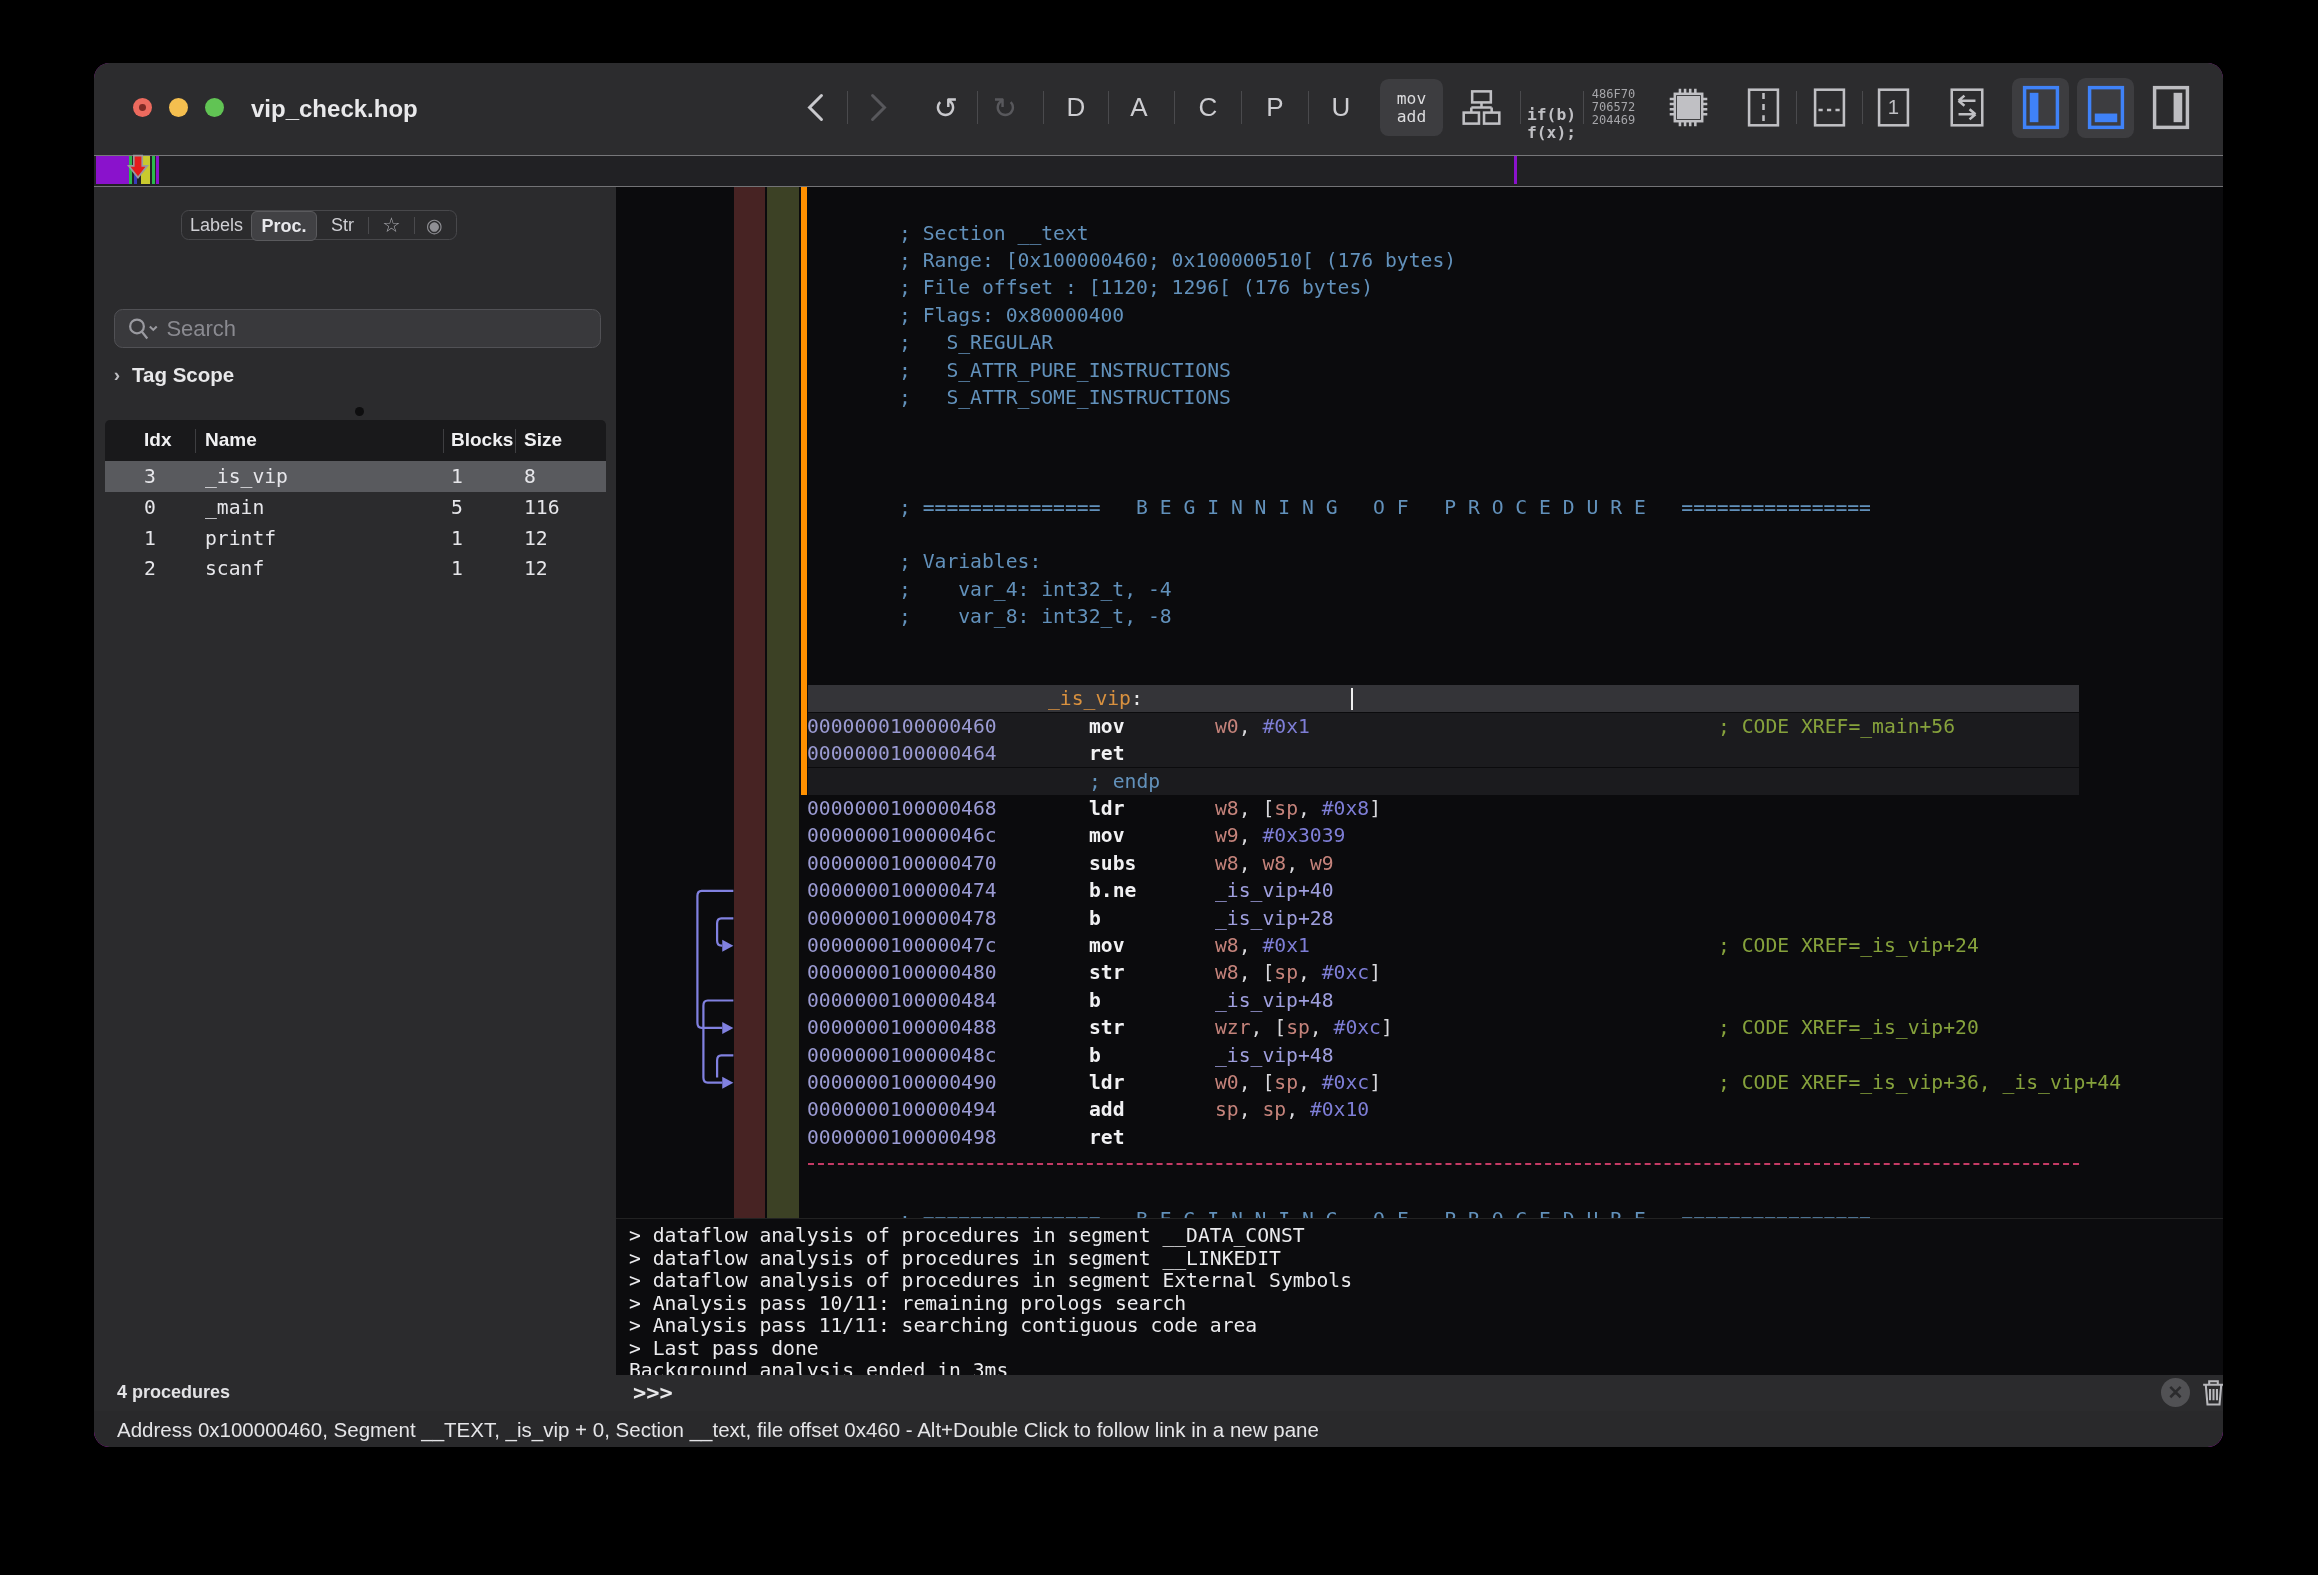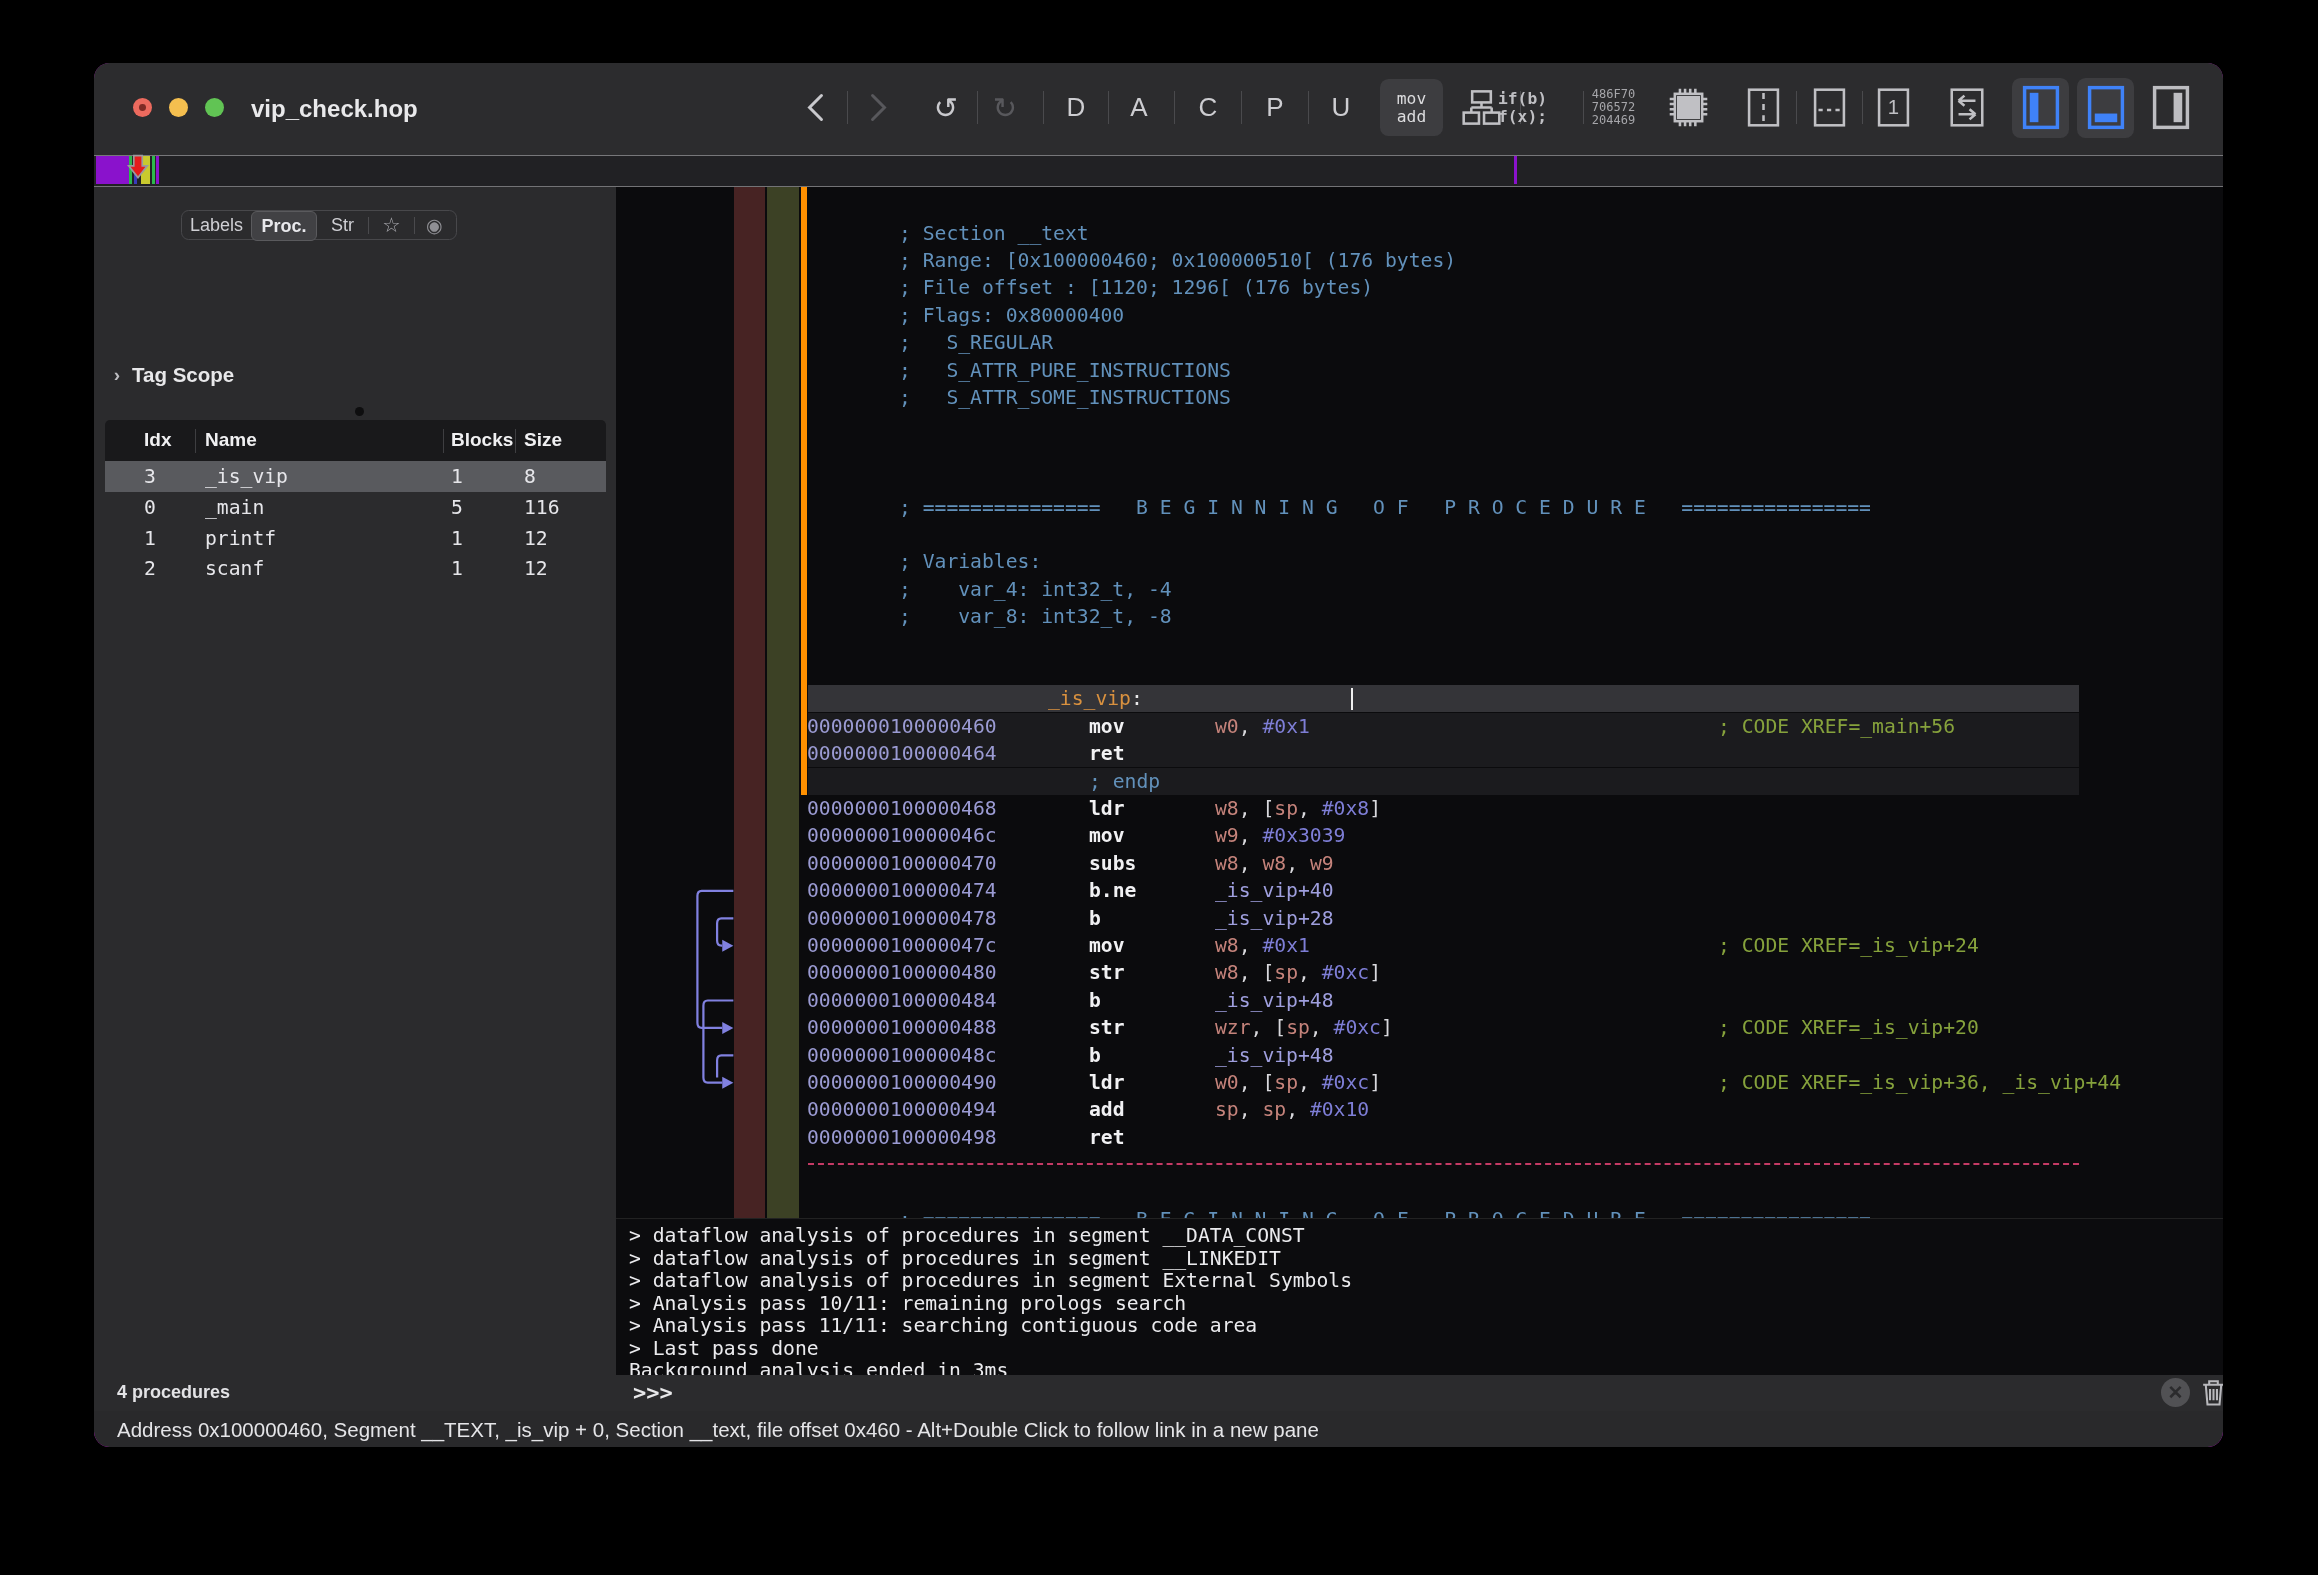--- a/index.html
+++ b/index.html
@@ -120,21 +120,21 @@
 
     <div class="tb-ic" style="left:1363px;width:48px;">
       <svg width="39" height="39" viewBox="0 0 46 46" fill="none" stroke="#c0c0c4" stroke-width="3">
         <rect x="12" y="4" width="22" height="13"></rect>
             <rect x="2" y="29" width="18" height="13"></rect>
             <rect x="26" y="29" width="18" height="13"></rect>
         <path d="M23,17 V23 M11,23 H35 M11,23 V29 M35,23 V29"></path>
       </svg>
     </div>
     <div class="tb-sep" style="left:1426px;"></div>
-    <div class="tb-ic" style="left:1403px;width:51px;">
+    <div class="tb-ic" style="left:1432px;width:51px;margin-top:16px;">
       <div class="ifbx">
             <div>if(b)</div>
       <div>f(x);</div>
           </div>
     </div>
     <div class="tb-sep" style="left:1489px;"></div>
     <div class="tb-ic" style="left:1493px;width:53px;">
       <div class="hexbx">
             <div>486F70</div>
       <div>706572</div>
@@ -212,20 +212,28 @@
     <div class="tabs">
       <div class="tabseg" style="width:69px;">Labels</div>
       <div class="tabseg active" style="width:64px;">Proc.</div>
       <div class="tabseg" style="width:51px;">Str</div>
       <div class="tabdiv"></div>
       <div class="tabseg" style="width:45px;font-size:20.5px;color:#a9a9ae;">☆</div>
       <div class="tabdiv"></div>
       <div class="tabseg" style="width:39px;font-size:19px;color:#8f8f94;">◉</div>
     </div>
 
+    <div class="searchbox">
+      <svg width="36" height="26" viewBox="0 0 42 30" style="margin:0 3.4px 0 10.3px;">
+        <circle cx="14" cy="12" r="8" fill="none" stroke="#9a9aa0" stroke-width="2.6"></circle>
+        <line x1="19.5" y1="18" x2="26" y2="26" stroke="#9a9aa0" stroke-width="2.6"></line>
+        <polyline points="29,12 33,16 37,12" fill="none" stroke="#9a9aa0" stroke-width="2.4"></polyline>
+      </svg>
+      <input type="text" placeholder="Search" style="">
+    </div>
 
     <div class="tagscope">
       <span class="chev">›</span>
       <span>Tag Scope</span>
     </div>
 
     <div class="dothandle"></div>
 
     <div class="thead">
       <span class="hlbl" style="left:39px;">Idx</span>

